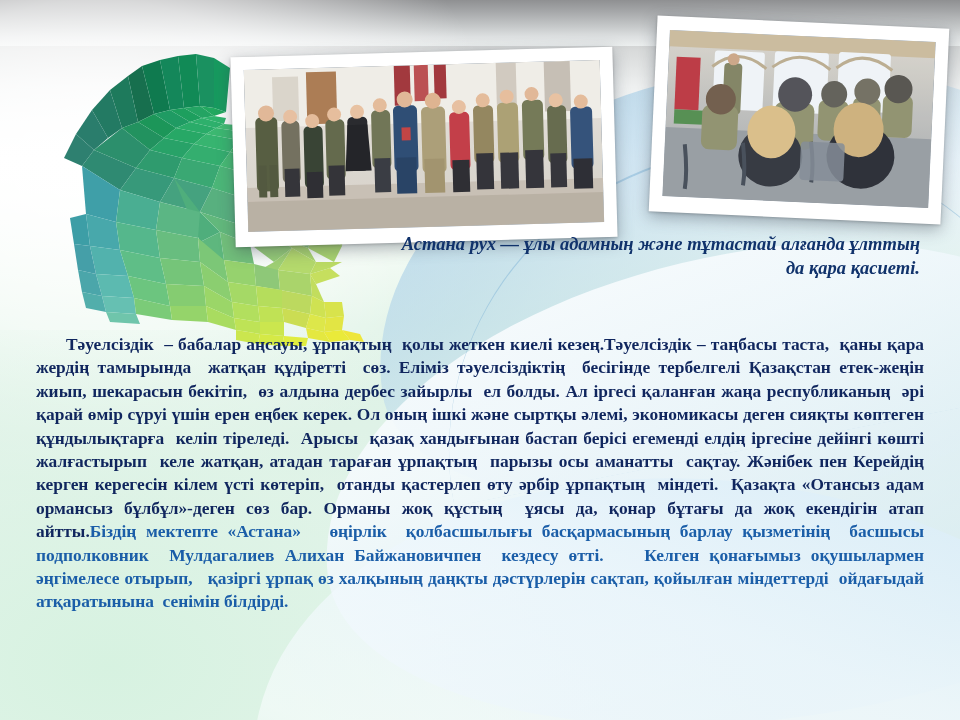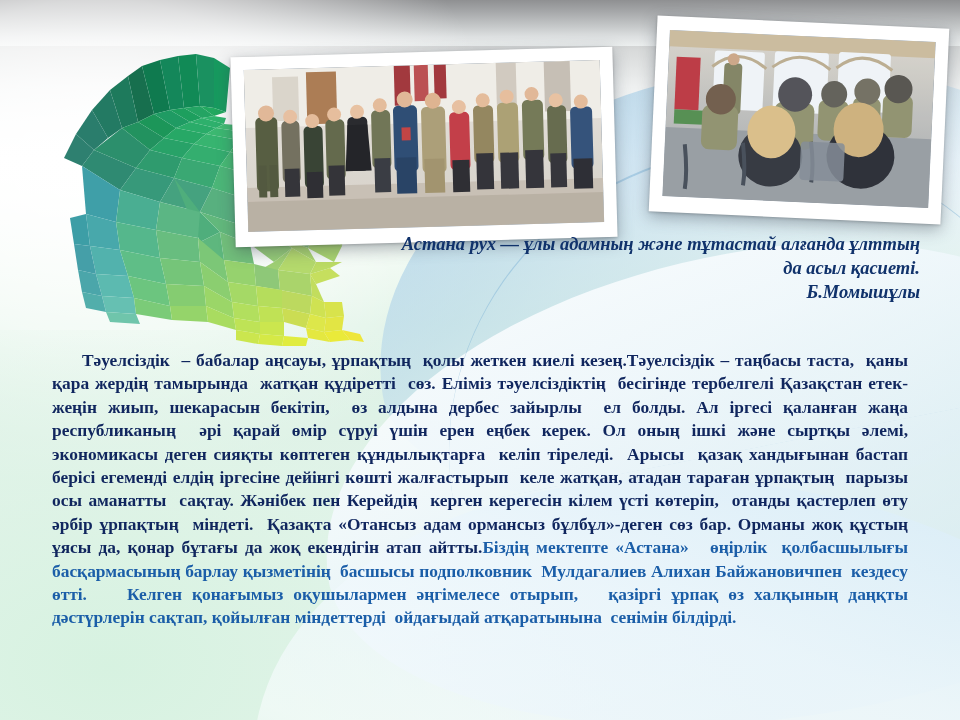--- a/index.html
+++ b/index.html
@@ -183,21 +183,21 @@
     position: absolute;
     left: 36px;
     top: 333px;
     width: 888px;
     font-weight: bold;
     font-size: 17.4px;
     line-height: 1.345;
     text-align: justify;
     color: #10265e;
   }
-  #body-text p { margin: 16px; }
+  #body-text p { margin: 0; }
   #body-text .p-indent { text-indent: 30px; }
   #body-text .seg-dark { color: #10265e; }
   #body-text .seg-blue { color: #1b5ea8; }
 
   .nowrap-space { white-space: pre-wrap; }
 </style>
 </head>
 <body>
 
 <div id="slide">
@@ -492,21 +492,20 @@
           <path d="M146 104 q4 24 2 40"></path>
         </g>
         <rect x="136" y="104" width="44" height="38" rx="4" fill="#7e8792" opacity="0.85"></rect>
         <rect x="0" y="0" width="266" height="164" fill="#ffffff" opacity="0.06"></rect>
       </svg>
     </div>
   </div>
 
   <div id="quote">
     <span>Астана рух — ұлы адамның және тұтастай алғанда</span>
-    <span>ұлттың да асыл қасиеті.</span>
-    <span class="q-author">Б.Момышұлы</span>
+    <span>ұлттың да қара қасиеті.</span>
   </div>
 
   <div id="body-text">
     <p class="p-indent nowrap-space"><span class="seg-dark">Тәуелсіздік  – бабалар аңсауы, ұрпақтың  қолы жеткен киелі кезең.Тәуелсіздік – таңбасы таста,  қаны қара жердің тамырында  жатқан құдіретті  сөз. Еліміз тәуелсіздіктің  бесігінде тербелгелі Қазақстан етек-жеңін жиып, шекарасын бекітіп,  өз алдына дербес зайырлы  ел болды. Ал іргесі қаланған жаңа республиканың  әрі қарай өмір сүруі үшін ерен еңбек керек. Ол оның ішкі және сыртқы әлемі, экономикасы деген сияқты көптеген құндылықтарға  келіп тіреледі.  Арысы  қазақ хандығынан бастап берісі егеменді елдің іргесіне дейінгі көшті жалғастырып  келе жатқан, атадан тараған ұрпақтың  парызы осы аманатты  сақтау. Жәнібек пен Керейдің  керген керегесін кілем үсті көтеріп,  отанды қастерлеп өту әрбір ұрпақтың  міндеті.  Қазақта «Отансыз адам ормансыз бұлбұл»-деген сөз бар. Орманы жоқ құстың  ұясы да, қонар бұтағы да жоқ екендігін атап айтты.</span><span class="seg-blue nowrap-space">Біздің мектепте «Астана»   өңірлік  қолбасшылығы басқармасының барлау қызметінің  басшысы подполковник  Мулдагалиев Алихан Байжановичпен  кездесу өтті.    Келген қонағымыз оқушылармен әңгімелесе отырып,   қазіргі ұрпақ өз халқының даңқты дәстүрлерін сақтап, қойылған міндеттерді  ойдағыдай атқаратынына  сенімін білдірді.</span></p>
   </div>
 
 </div>
 
 </body></html>

